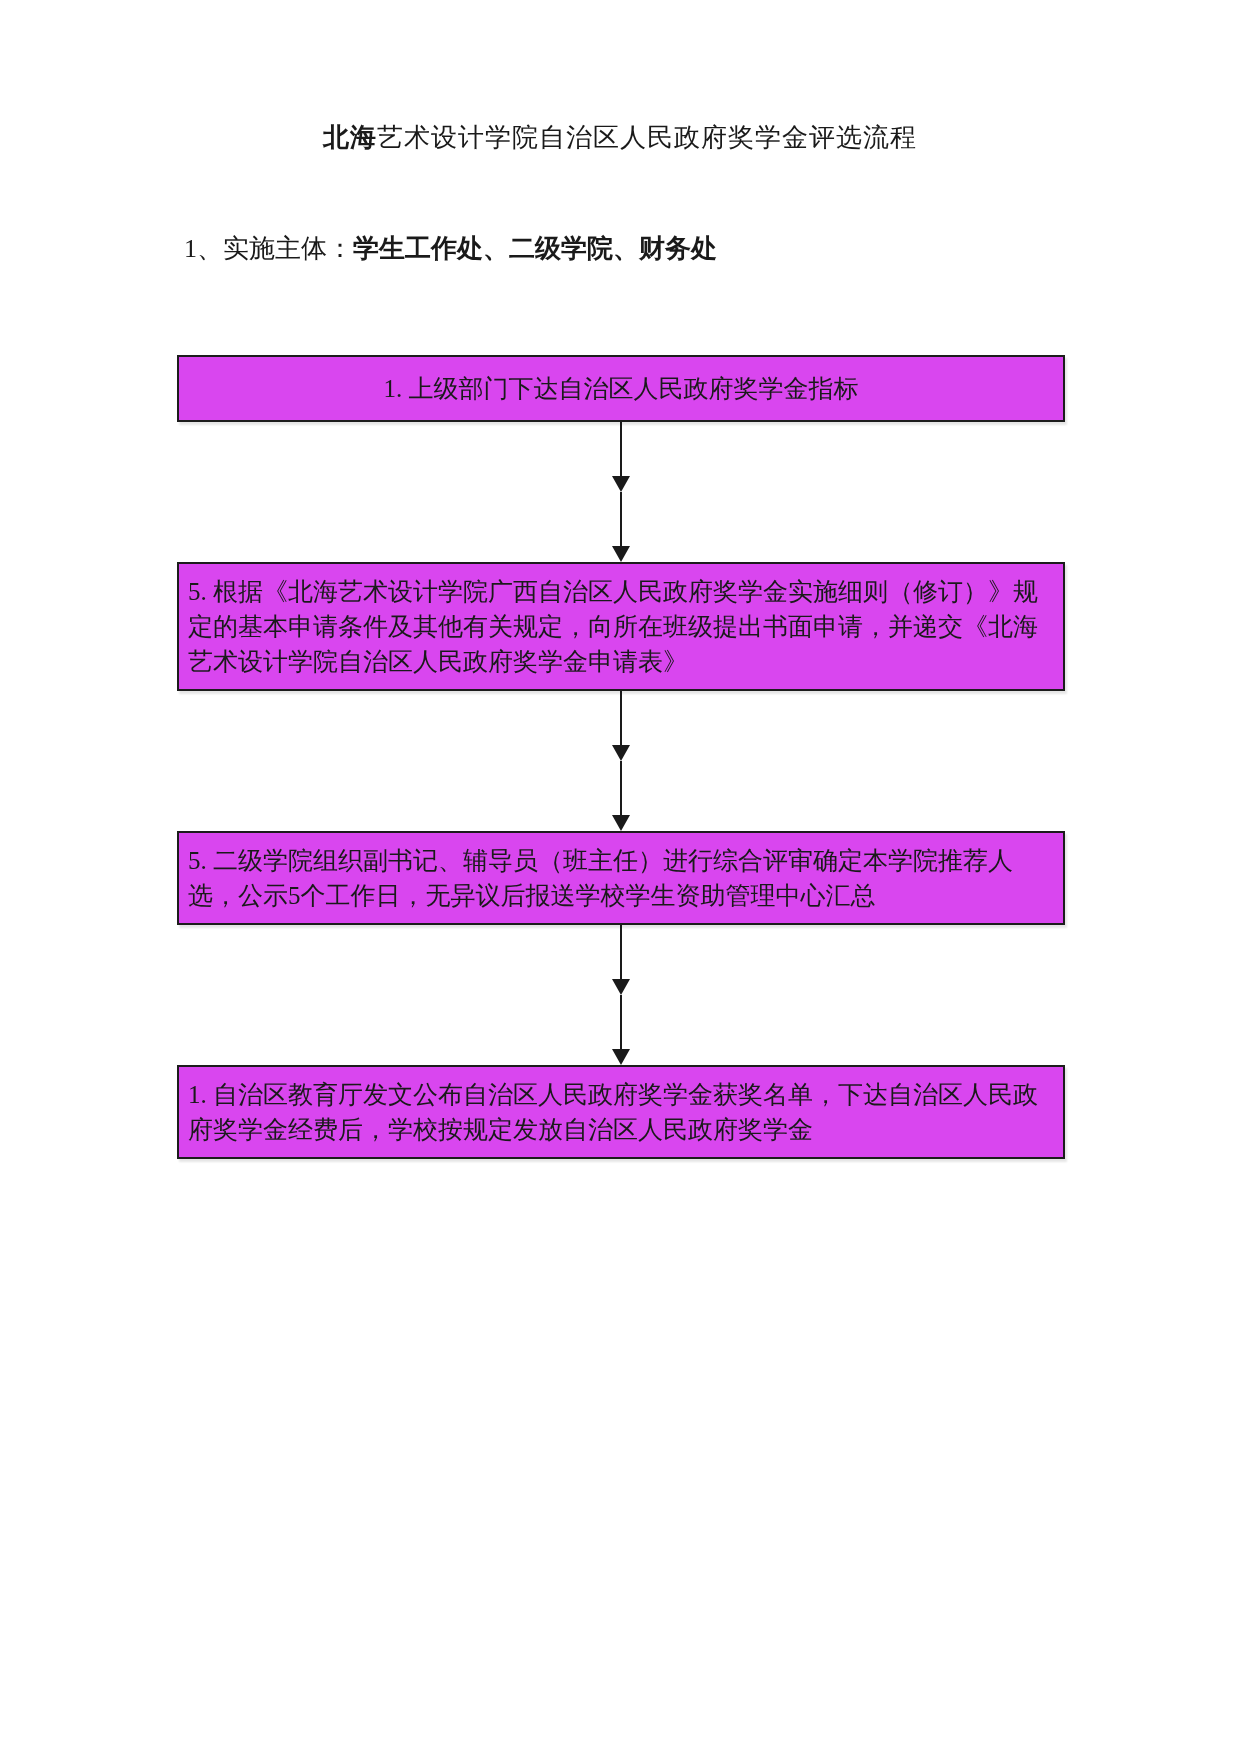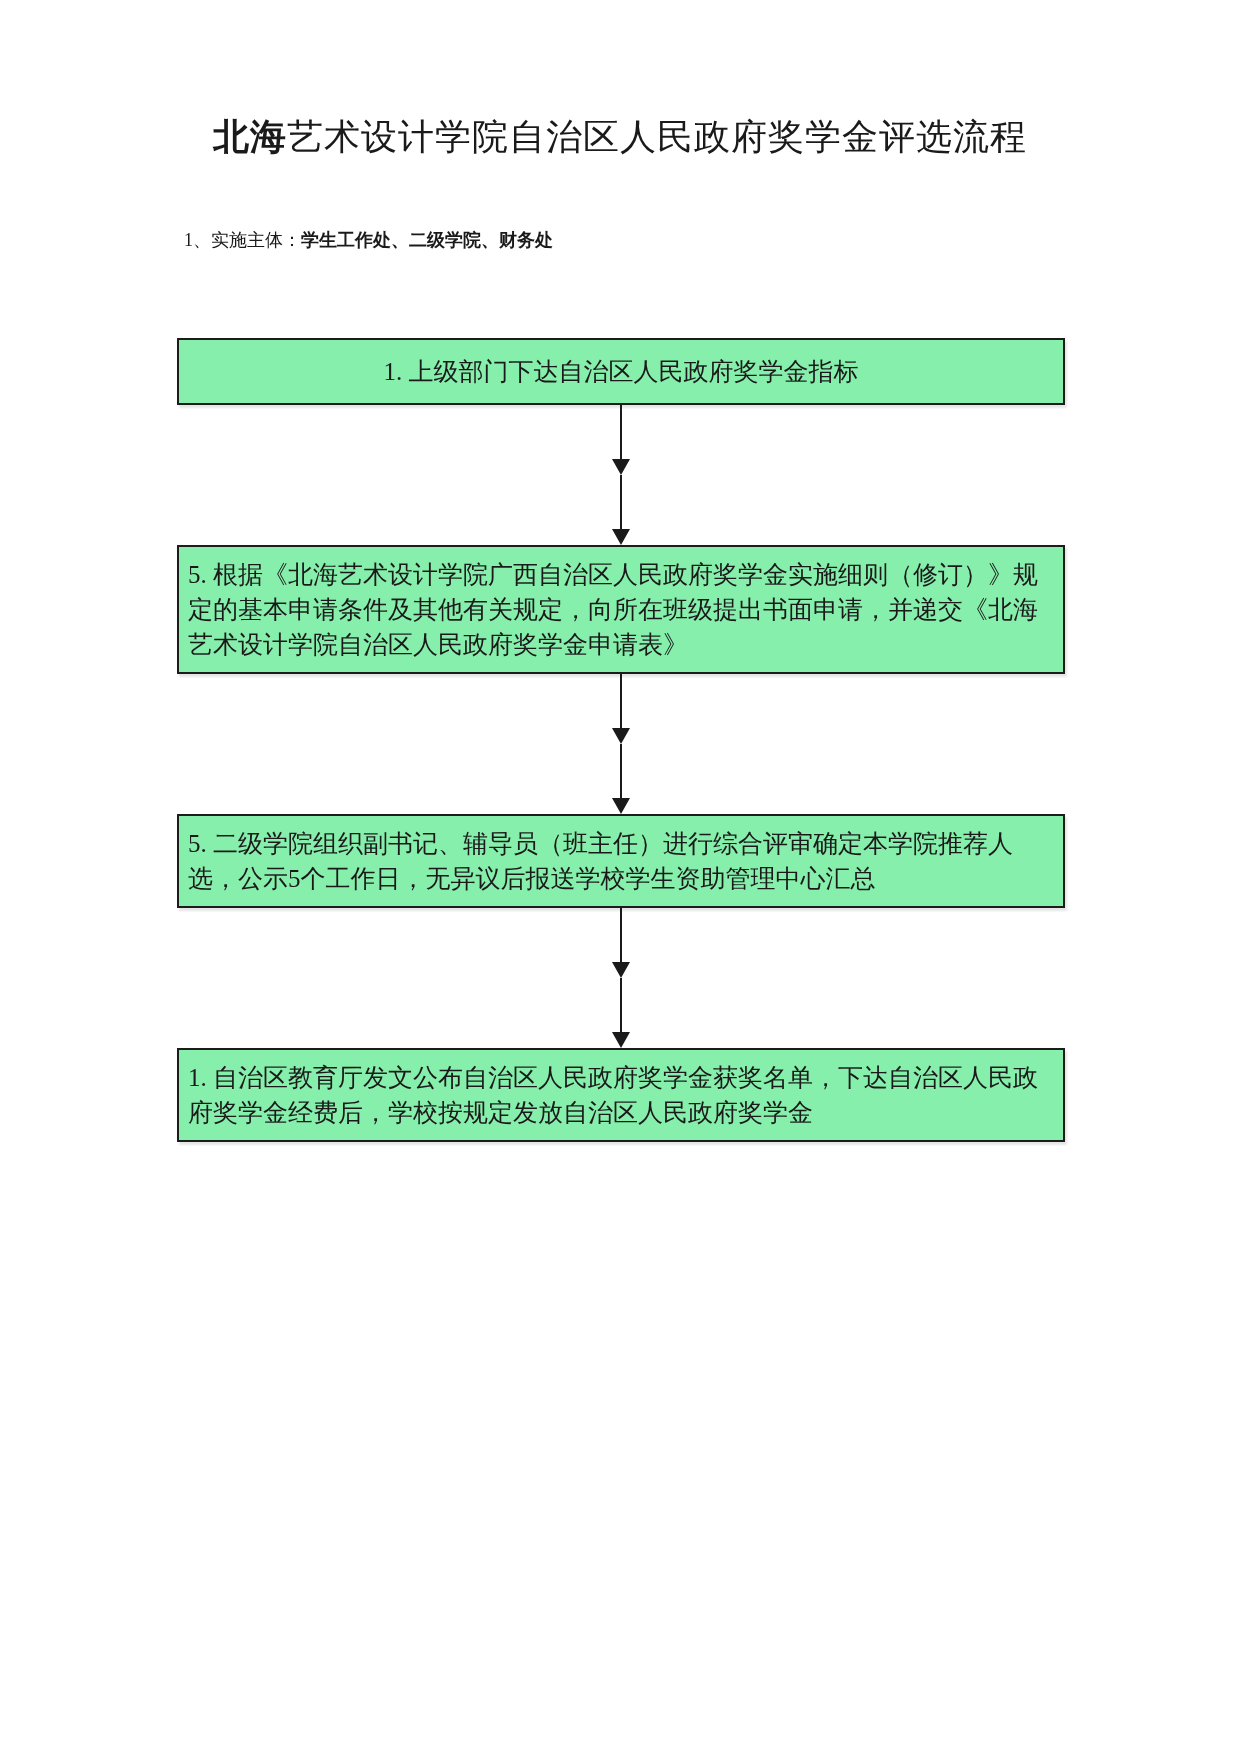--- a/index.html
+++ b/index.html
@@ -16,52 +16,52 @@
     font-family:"Liberation Serif","DejaVu Serif",serif;
     overflow:hidden;
   }
   .page{position:relative;width:1240px;height:1754px;}
 
   
   .doc-title{
     margin:112px 0 0 0;
     text-align:center;
     font-family:"Liberation Sans","DejaVu Sans",sans-serif;
-    font-size:36px;
+    font-size:26px;
     line-height:50px;
     letter-spacing:1px;
     white-space:nowrap;
   }
   .doc-title .em{font-weight:bold;}
   .doc-title .rest{font-weight:normal;}
 
   
   .intro{margin:56px 0 0 184px;}
   .intro-item{
-    font-size:18px;
-    line-height:44px;
+    font-size:26px;
+    line-height:60px;
     white-space:nowrap;
   }
   .intro-item .num,.intro-item .label{
     font-family:"Liberation Serif","DejaVu Serif",serif;
     font-weight:normal;
   }
   .intro-item .value{
     font-family:"Liberation Sans","DejaVu Sans",sans-serif;
     font-weight:bold;
   }
 
   
   .flow{
     margin:76px 0 0 177px;
     width:888px;
   }
   .flow-box{
     border:2px solid var(--border);
-    background:#86efac;
+    background:#d946ef;
     box-shadow:2px 3px 2px rgba(0,0,0,0.10);
     font-size:25px;
     line-height:35px;
     padding:10px 9px;
     white-space:pre-line;
     color:var(--ink);
   }
   .flow-box.center{
     text-align:center;
     padding:14px 9px;

